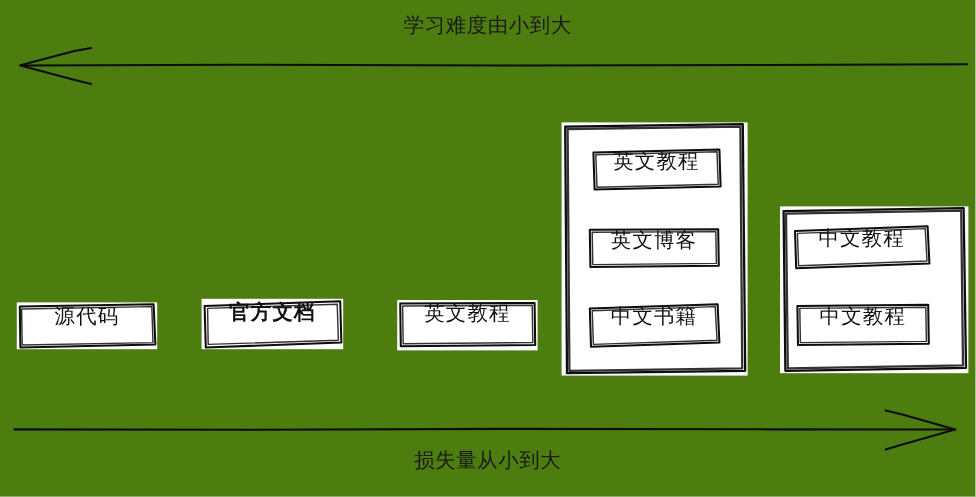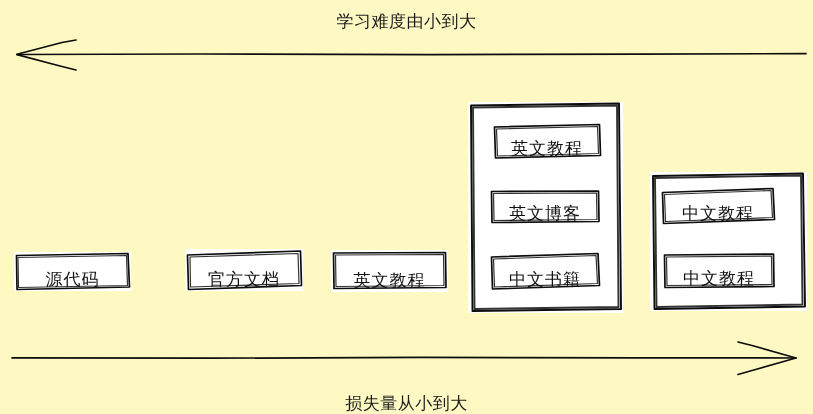--- a/index.html
+++ b/index.html
@@ -7,54 +7,54 @@
     padding: 0;
     background: #ffffff;
   }
   body {
     font-family: "Liberation Sans", "DejaVu Sans", sans-serif;
   }
   #canvas {
     position: relative;
     width: 813px;
     height: 414px;
-    background: #fef9c3;
+    background: #4d7c0f;
     overflow: hidden;
   }
 
   
   .axis-label {
     position: absolute;
     width: 100%;
     left: 0;
     text-align: center;
     font-size: 17px;
     color: #1a1a1a;
     letter-spacing: 0.5px;
     white-space: nowrap;
   }
   #label-top   { top: 10px; }
-  #label-bottom{ top: 372px; margin-top: 20px; }
+  #label-bottom{ top: 372px; }
 
   
   .arrow-svg {
     position: absolute;
     left: 0;
     overflow: visible;
   }
   #arrow-top    { top: 36px; }
   #arrow-bottom { top: 339px; }
 
   
   .hbox {
     position: absolute;
     box-sizing: border-box;
     background: #ffffff;
     display: flex;
-    align-items: flex-end;
+    align-items: flex-start;
     justify-content: center;
   }
   .hbox > .hbox-label {
     position: relative;
     z-index: 2;
     font-size: 17px;
     color: #111111;
     letter-spacing: 1px;
     white-space: nowrap;
   }
@@ -105,21 +105,21 @@
   <div class="hbox" id="box-source-code" style="left:14px; top:252px; width:117px; height:39px;">
     <span class="sketch">
       <svg viewBox="0 0 117 39" preserveAspectRatio="none">
         <path class="sk-stroke" d="M 2.5,3.5 L 114,1.5 L 115.5,35 L 3,37.5 Z"></path>
         <path class="sk-stroke thin" d="M 4,5.5 L 112.5,3.5 L 113.5,33.5 L 4.5,35.5 Z"></path>
       </svg>
     </span>
     <span class="hbox-label">源代码</span>
   </div>
 
-  <div class="hbox" id="box-official-docs" style="left:185px; top:249px; width:118px; height:42px;">
+  <div class="hbox" id="box-official-docs" style="left:168px; top:249px; width:118px; height:42px;font-weight:bold;">
     <span class="sketch">
       <svg viewBox="0 0 118 42" preserveAspectRatio="none">
         <path class="sk-stroke" d="M 2.5,6.0 L 115.5,2.0 L 116.5,36.5 L 3.5,40.5 Z"></path>
         <path class="sk-stroke thin" d="M 5,8.0 L 113,4.5 L 114,34.5 L 5.5,38 Z"></path>
       </svg>
     </span>
     <span class="hbox-label">官方文档</span>
   </div>
 
   <div class="hbox" id="box-english-books" style="left:331px; top:250px; width:117px; height:42px;">

